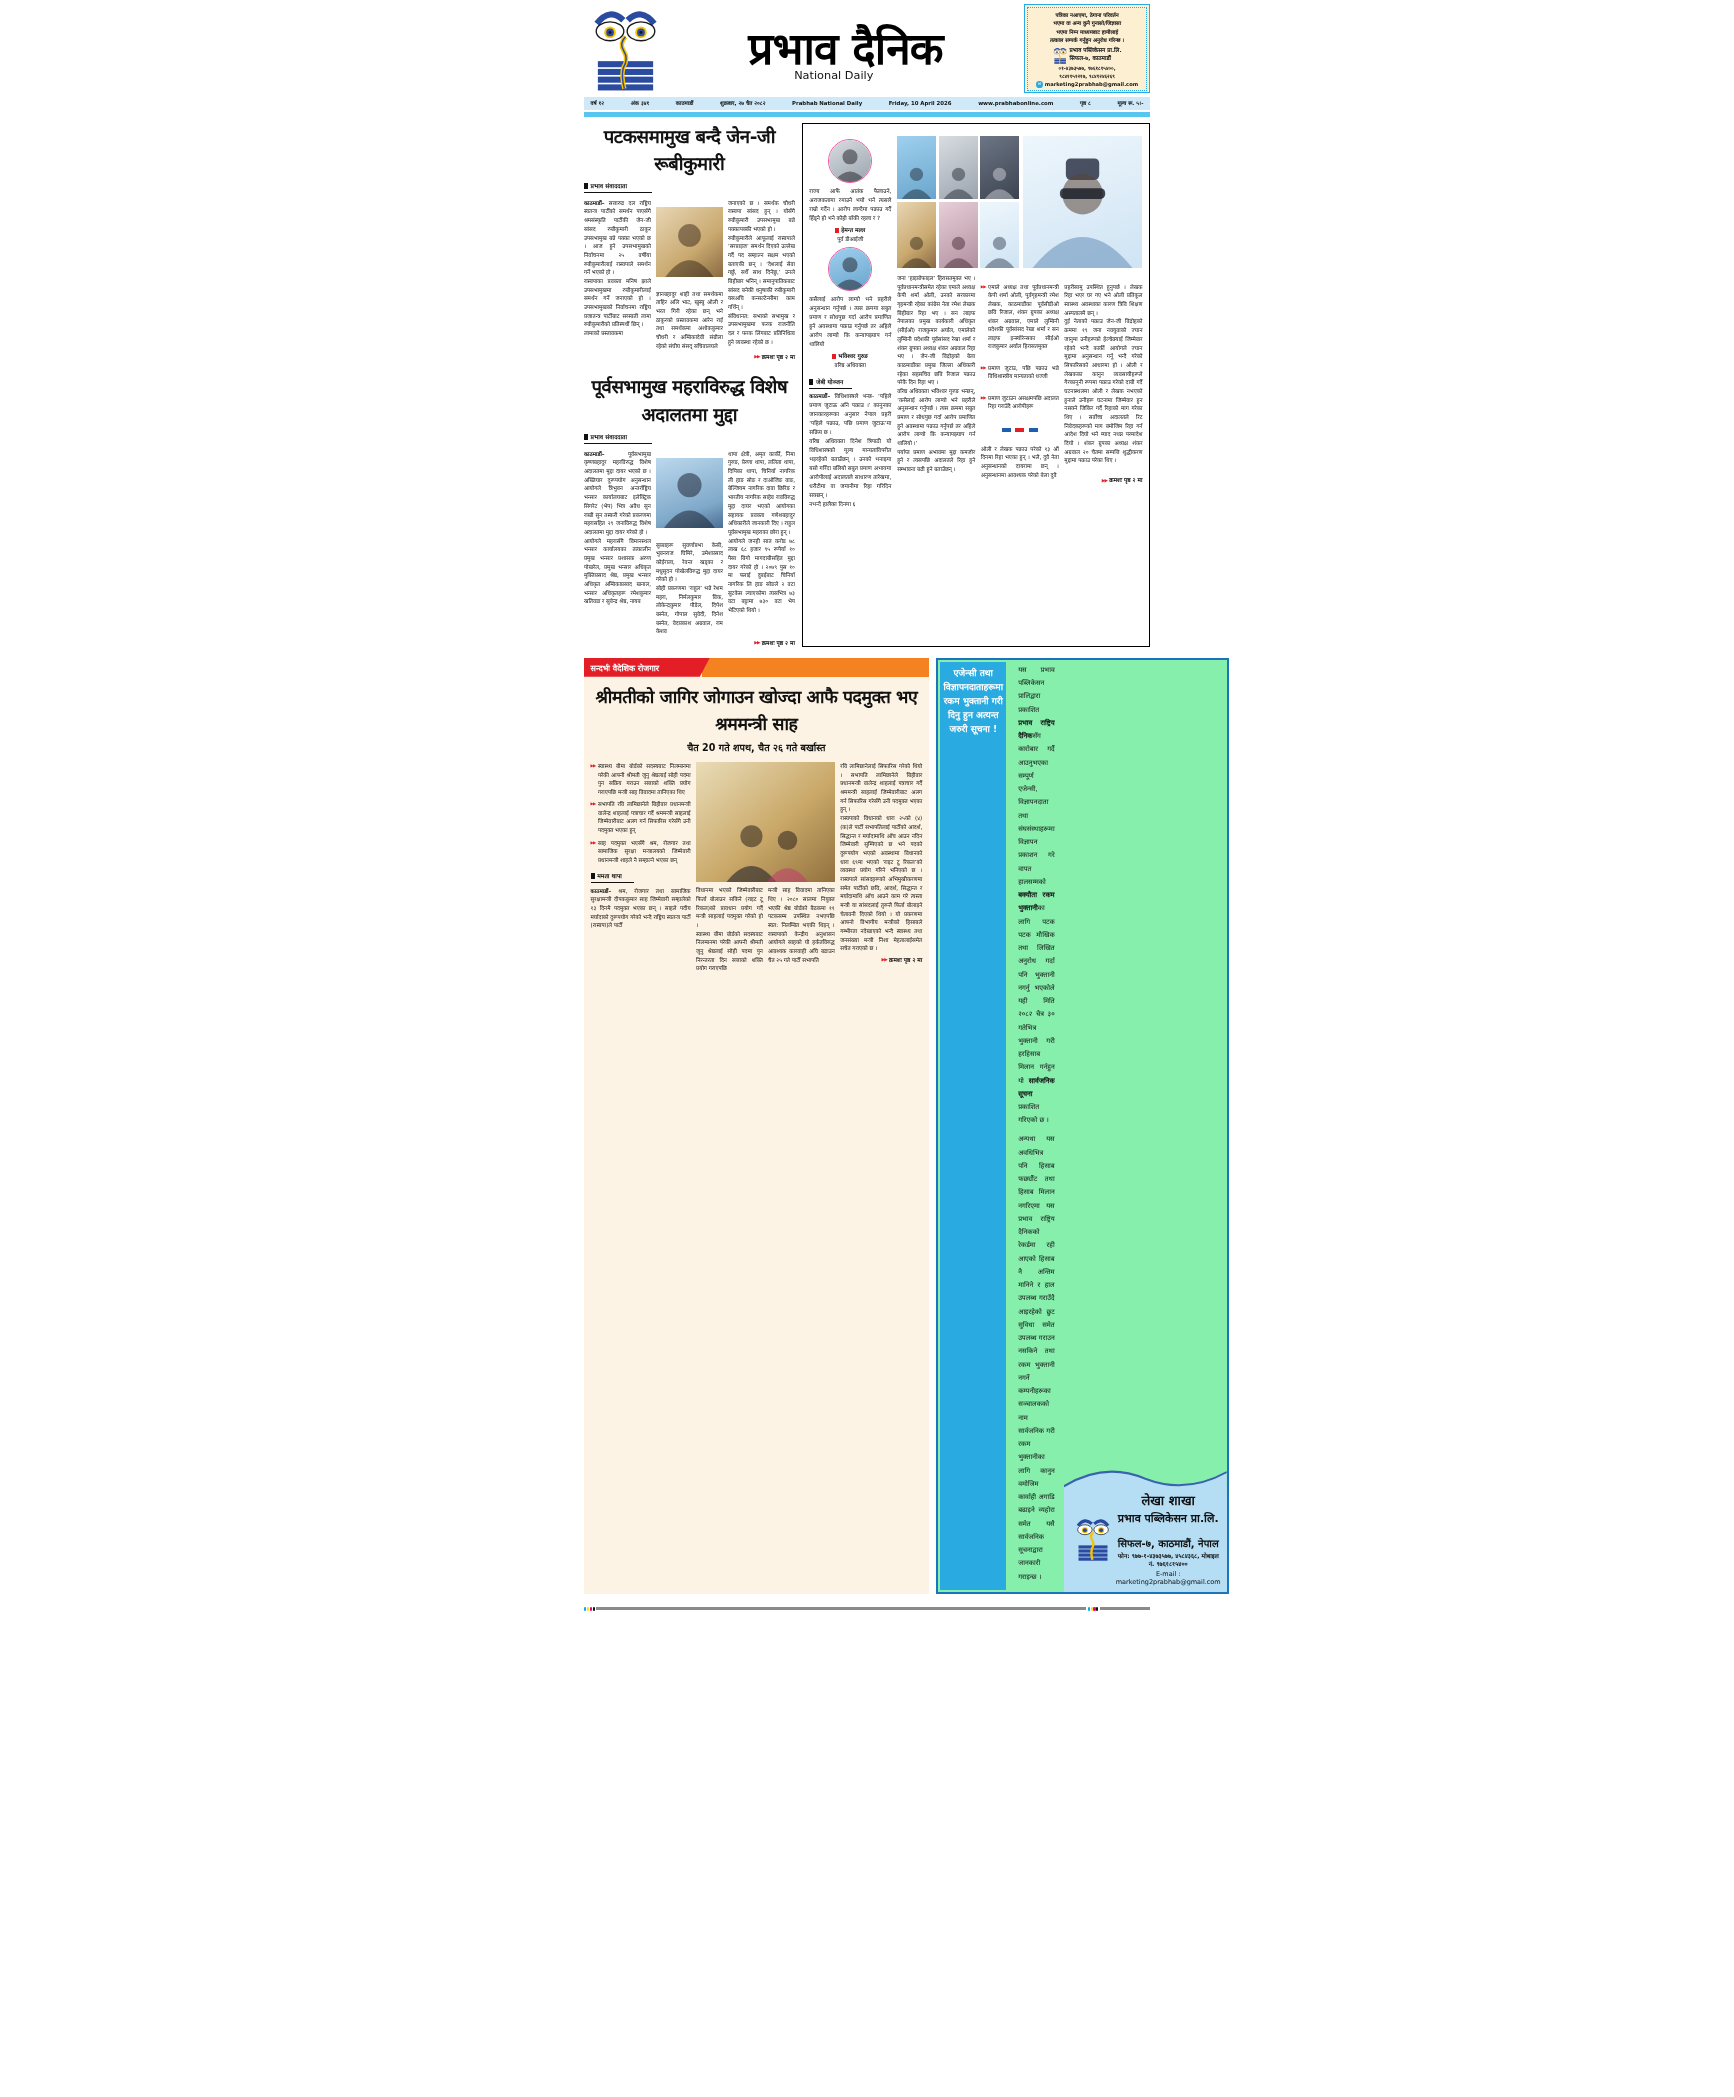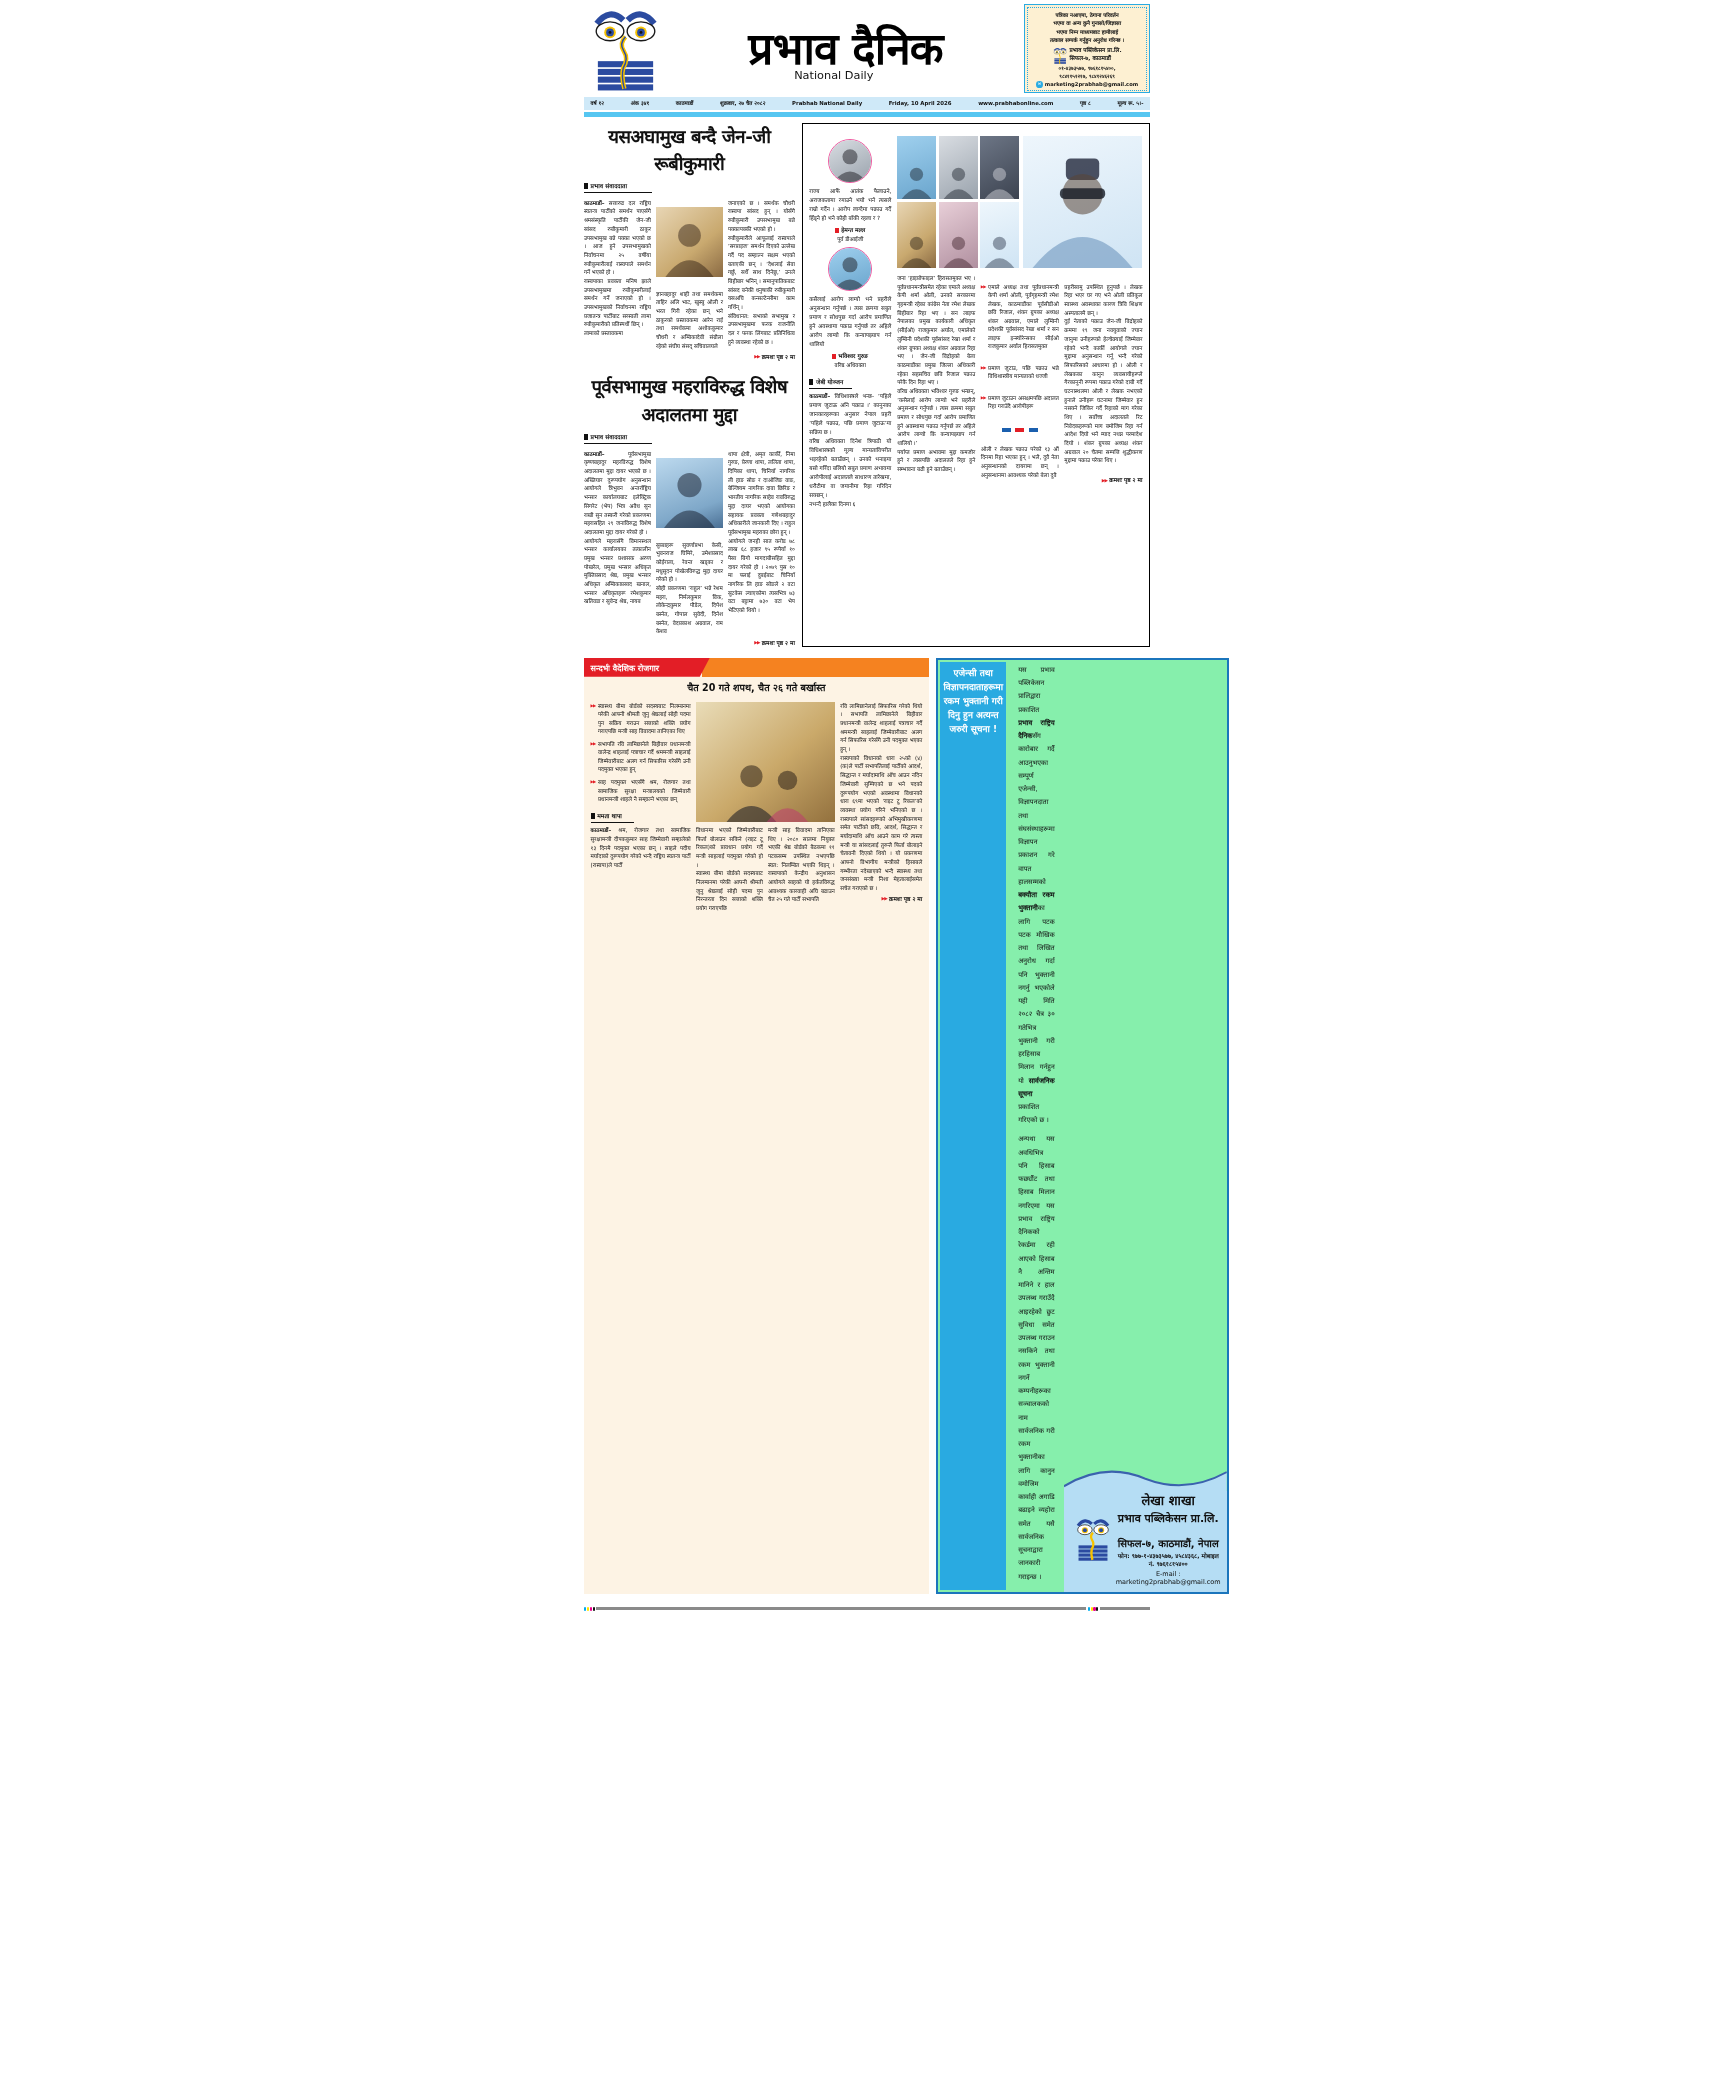--- a/index.html
+++ b/index.html
@@ -201,21 +201,21 @@
     <span>पृष्ठ ८</span>
     <span>मूल्य रू. ५।-</span>
   </div>
   <div class="bluestrip"></div>
 
   <div class="toprow">
 
     <div>
 
       <div class="art1">
-        <h1 class="h1a">यसअघामुख बन्दै जेन-जी रूबीकुमारी</h1>
+        <h1 class="h1a">पटकसमामुख बन्दै जेन-जी रूबीकुमारी</h1>
         <div class="byline">
           <span class="bysq"></span>
           <span class="byname">प्रभाव संवाददाता</span>
         </div>
         <div class="cols">
           <p class="col"><span class="lead">काठमाडौं–</span><span> सत्तारुढ दल राष्ट्रिय स्वतन्त्र पार्टीको समर्थन पाएसँगै श्रमसंस्कृति पार्टीकी जेन-जी सांसद रुबीकुमारी ठाकुर उपसभामुख बन्ने पक्का भएको छ । आज हुने उपसभामुखको निर्वाचनमा २५ वर्षीया रुबीकुमारीलाई रास्वपाले समर्थन गर्ने भएको हो ।
 रास्वपाका प्रवक्ता मनिष झाले उपसभामुखमा रुबीकुमारीलाई समर्थन गर्ने जनाएको हो । उपसभामुखको निर्वाचनमा राष्ट्रिय प्रजातन्त्र पार्टीबाट सरस्वती लामा रुबीकुमारीको प्रतिस्पर्धी छिन् ।
 लामाको प्रस्तावकमा</span></p>
           <div class="col">
             <span class="ph colphoto p-warm">
@@ -380,20 +380,21 @@
     </div>
   </div>
 
   <div class="bottomrow">
 
     <div class="bl-box">
       <div class="tagrow">
         <div class="tag">सन्दर्भः वैदेशिक रोजगार</div>
         <div class="tagband"></div>
       </div>
+      <h1 class="bl-head">श्रीमतीको जागिर जोगाउन खोज्दा आफै पदमुक्त भए श्रममन्त्री साह</h1>
       <div class="bl-sub">चैत 20 गते शपथ, चैत २६ गते बर्खास्त</div>
       <div class="bl-grid">
         <div class="bl-left">
           <div class="bullet">
               <span class="ffwd">▶▶</span>
               <span>स्वास्थ्य बीमा बोर्डको सदस्यबाट निलम्बनमा परेकी आफ्नी श्रीमती जुनु श्रेष्ठलाई सोही पदमा पुन सक्रिय गराउन सत्ताको शक्ति प्रयोग गराएपछि मन्त्री साह विवादमा तानिएका थिए</span>
             </div>
           <div class="bullet">
               <span class="ffwd">▶▶</span>
               <span>सभापति रवि लामिछानेले बिहीवार प्रधानमन्त्री वालेन्द्र शाहलाई पत्राचार गर्दै श्रममन्त्री साहलाई जिम्मेवारीबाट अलग गर्न सिफारिस गरेसँगै उनी पदमुक्त भएका हुन्</span>

